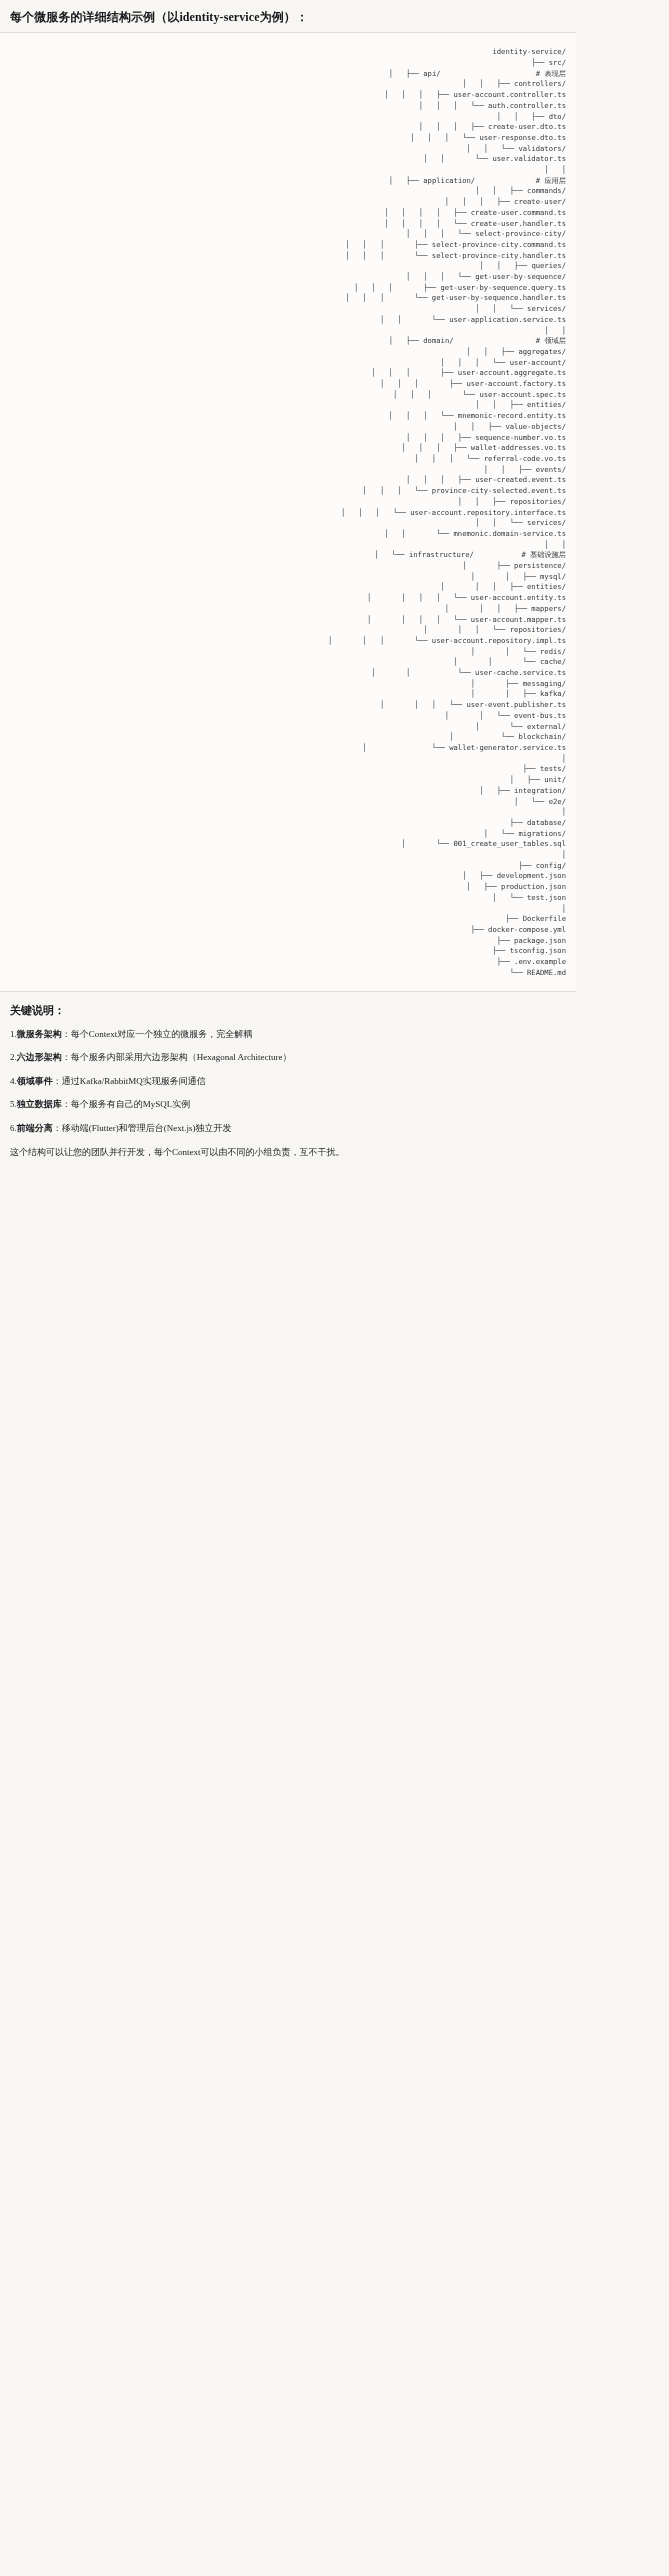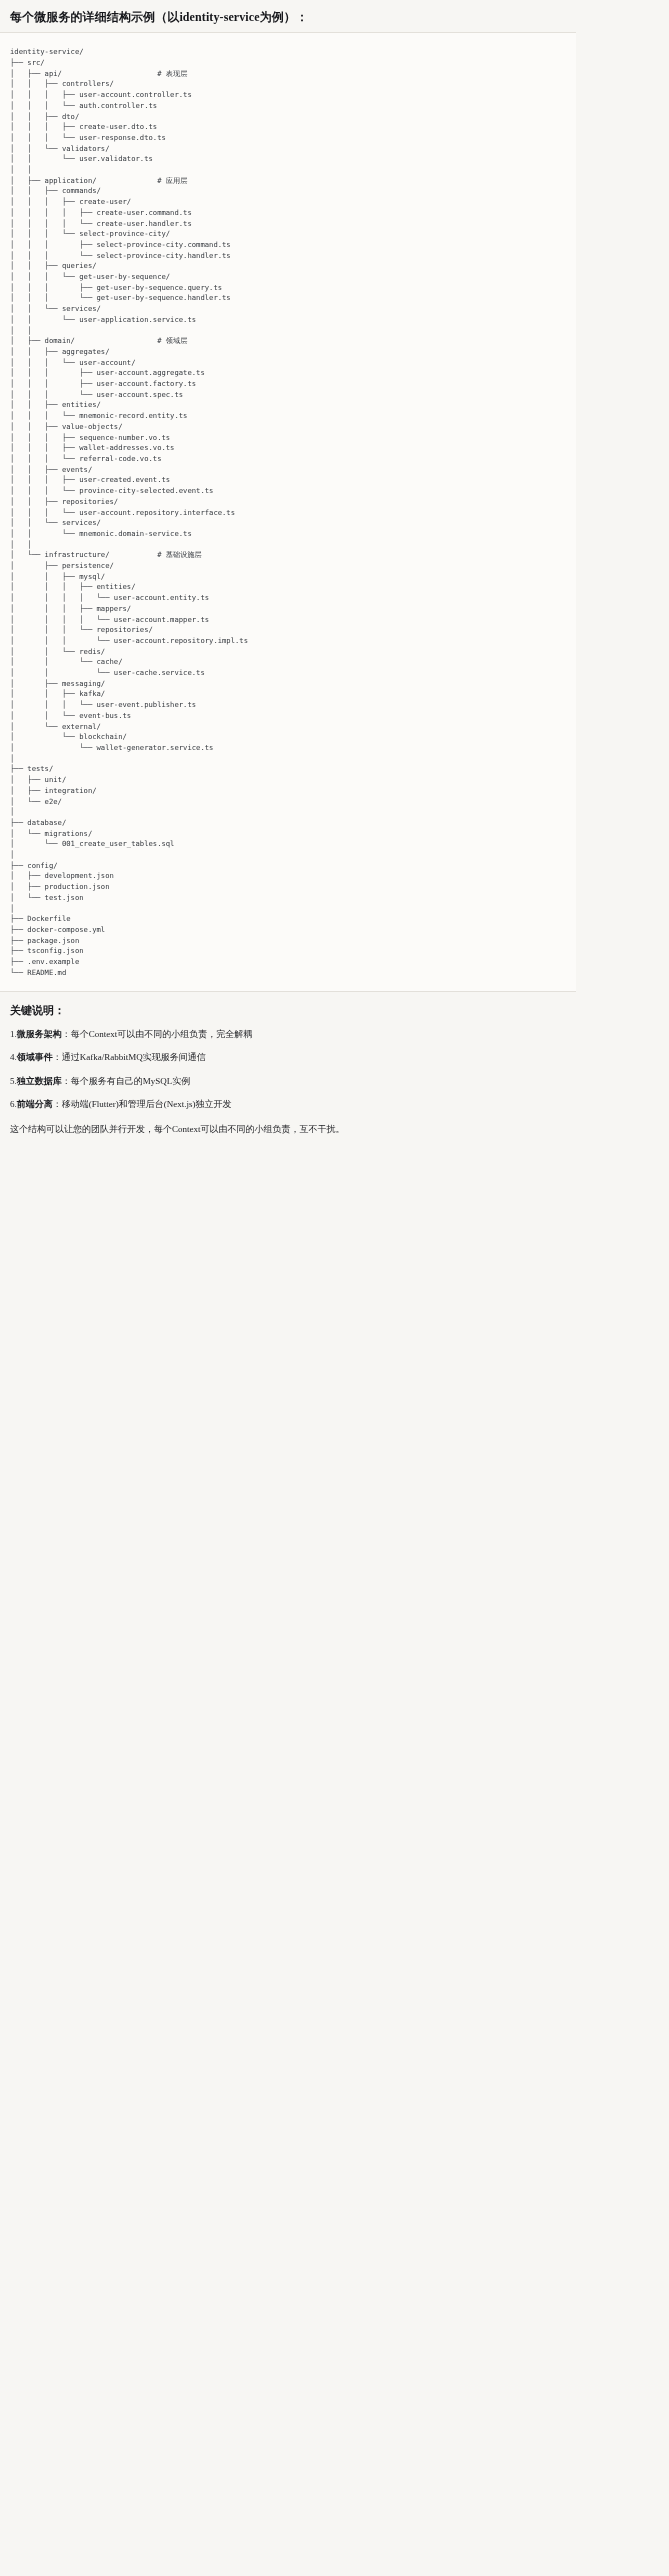--- a/index.html
+++ b/index.html
@@ -44,20 +44,21 @@
   }
   pre.tree {
     margin: 0;
     font-family: "DejaVu Sans Mono", "Liberation Mono", monospace;
     font-size: 7.2px;
     line-height: 10.7px;
     color: #33373d;
     white-space: pre;
     tab-size: 4;
     overflow: visible;
+    text-align: right;
   }
 
   
   .notes-block {
     padding: 11.3px 10px 13.8px 10px;
     background: #f7f6f3;
   }
   .notes-title {
     font-family: "Liberation Serif", "DejaVu Serif", serif;
     font-weight: bold;
@@ -196,21 +197,24 @@
 ├── tsconfig.json
 ├── .env.example
 └── README.md</pre>
   </div>
 
   <div class="notes-block">
     <div class="notes-title">关键说明：</div>
 
     <ol class="notes-list">
       <li>
-        <span class="num">1.</span><span class="term">微服务架构</span><span class="sep">：</span><span class="desc">每个Context可以由不同的小组负责，完全解耦</span>
+        <span class="num">1.</span><span class="term">微服务架构</span><span class="sep">：</span><span class="desc">每个Context对应一个独立的微服务，完全解耦</span>
+      </li>
+      <li>
+        <span class="num">2.</span><span class="term">六边形架构</span><span class="sep">：</span><span class="desc">每个服务内部采用六边形架构（Hexagonal Architecture）</span>
       </li>
       <li>
         <span class="num">4.</span><span class="term">领域事件</span><span class="sep">：</span><span class="desc">通过Kafka/RabbitMQ实现服务间通信</span>
       </li>
       <li>
         <span class="num">5.</span><span class="term">独立数据库</span><span class="sep">：</span><span class="desc">每个服务有自己的MySQL实例</span>
       </li>
       <li>
         <span class="num">6.</span><span class="term">前端分离</span><span class="sep">：</span><span class="desc">移动端(Flutter)和管理后台(Next.js)独立开发</span>
       </li>

